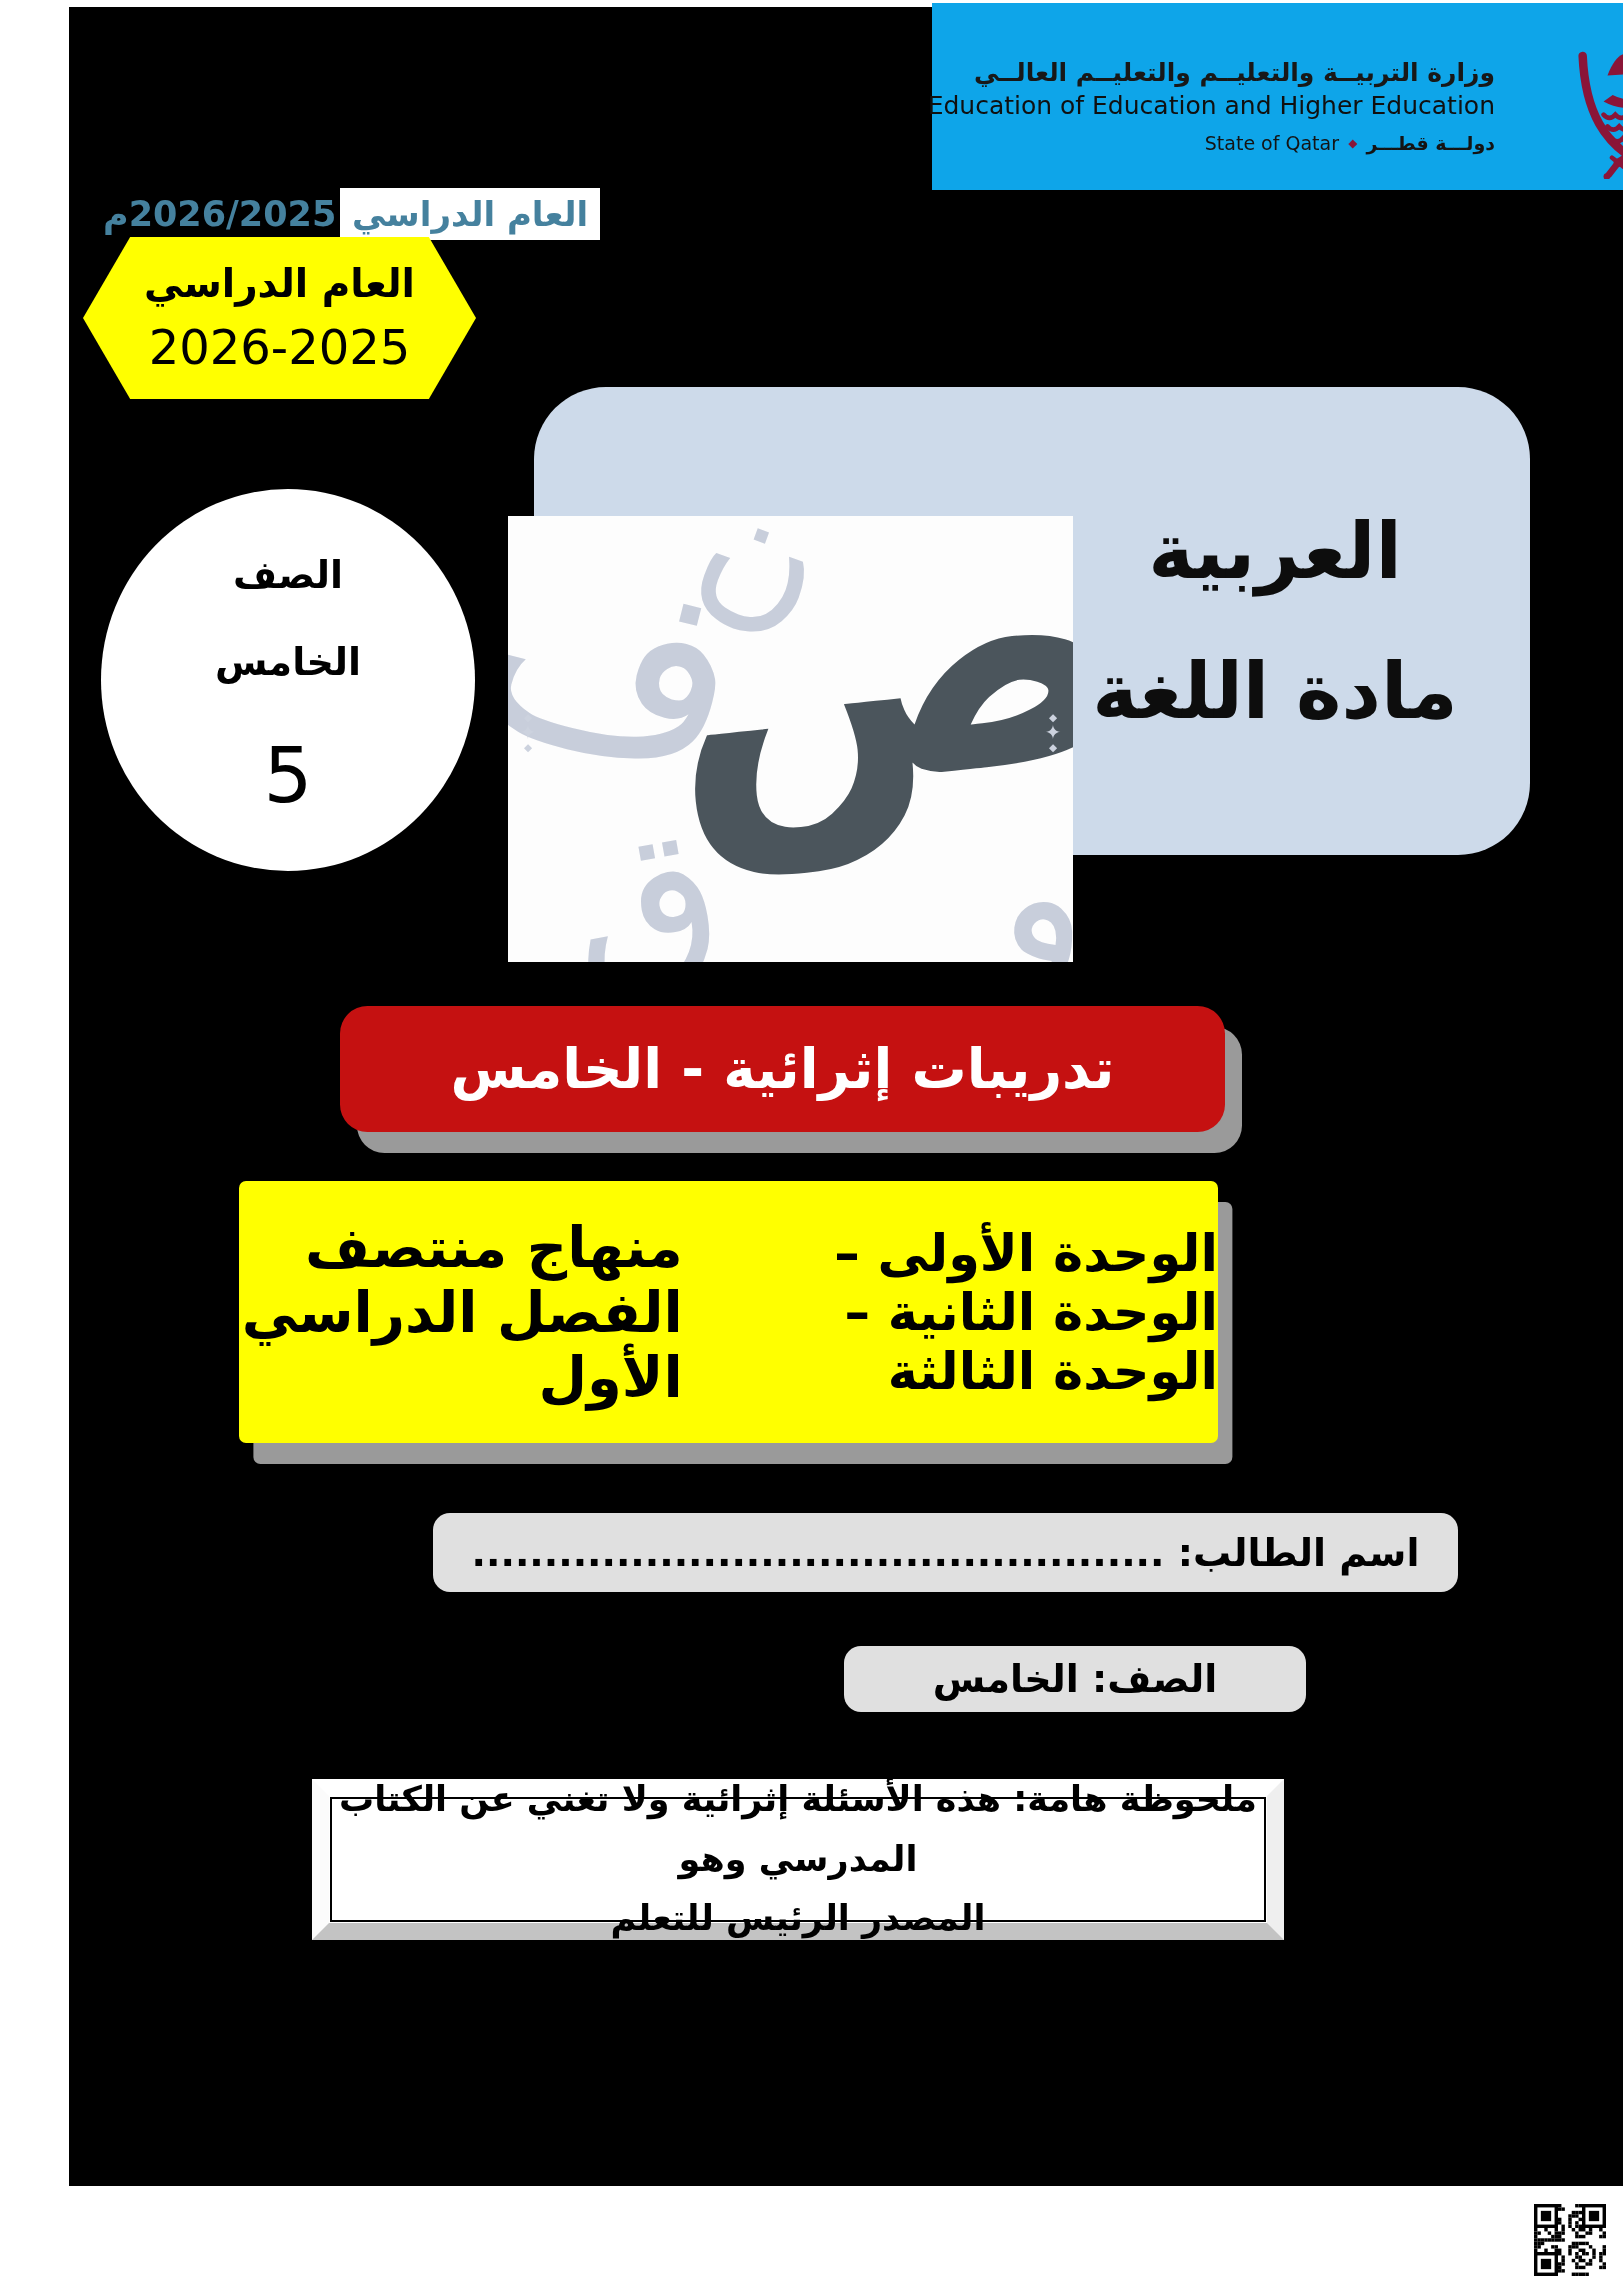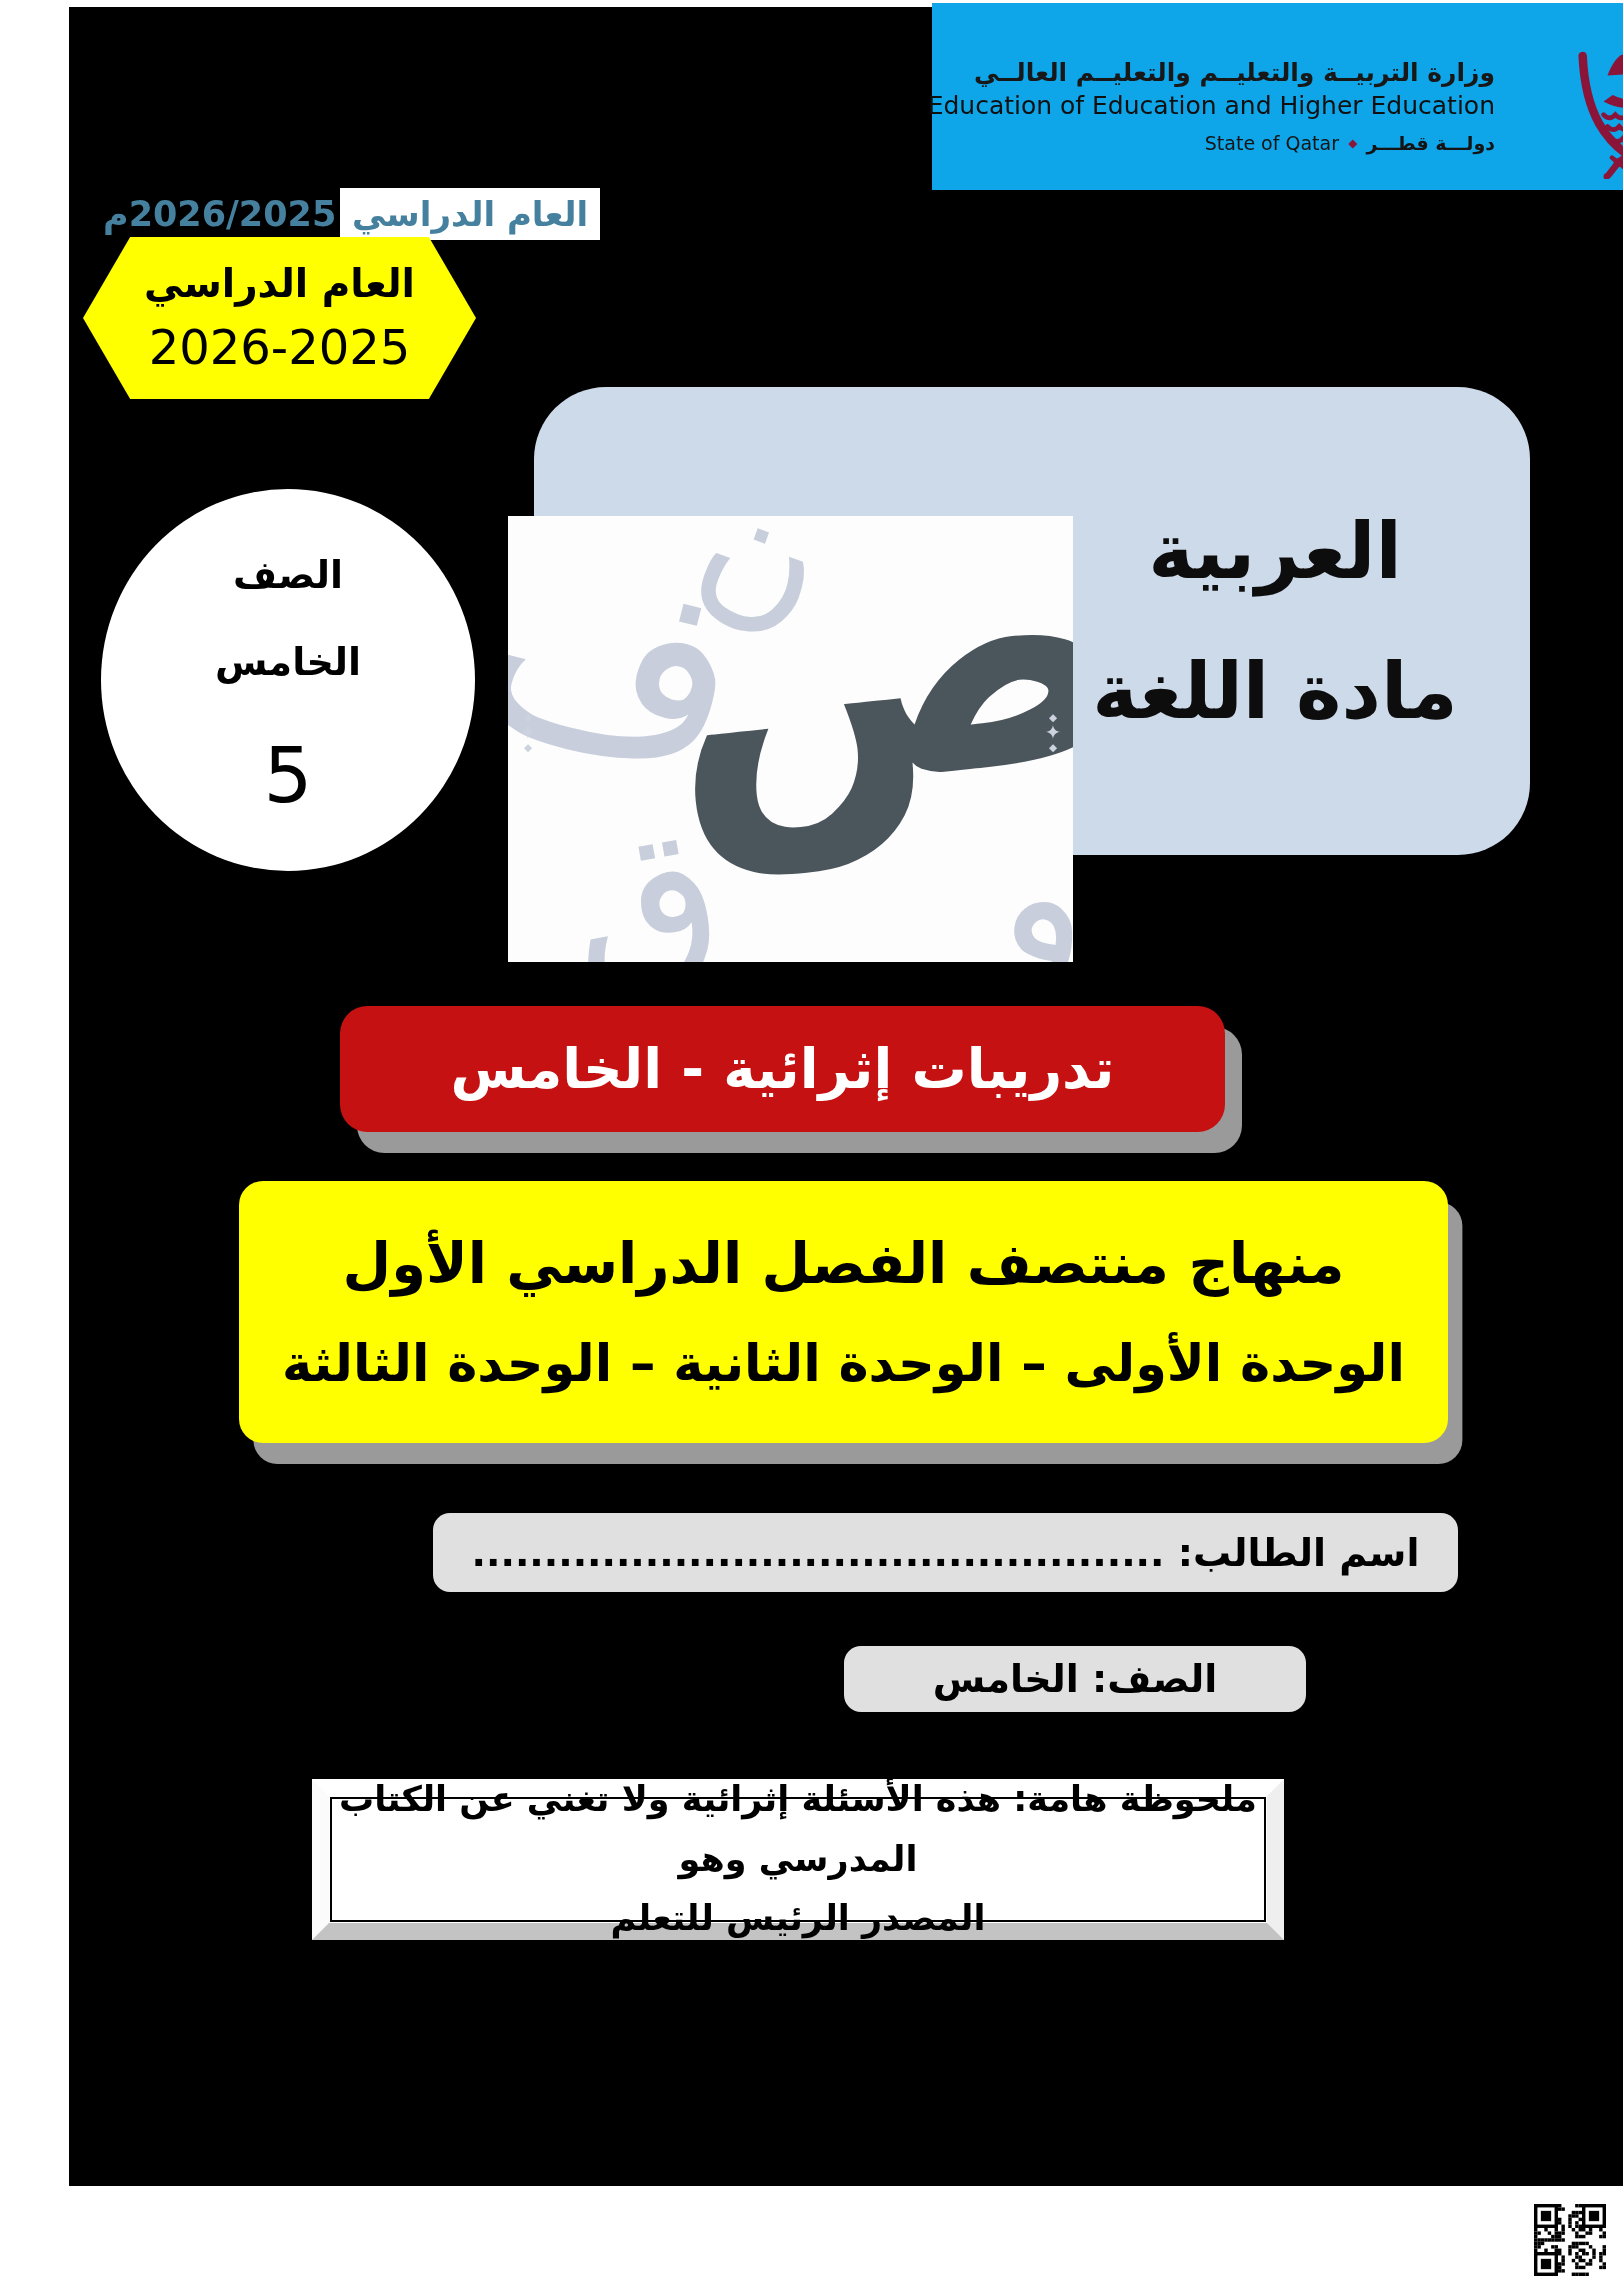--- a/index.html
+++ b/index.html
@@ -58,23 +58,23 @@
   .ornament i{font-style:normal;font-size:10.5px;} .ornament b{font-weight:normal;font-size:19.6px;}
   .orn-l{left:11.8px;top:196px;} .orn-r{right:11.8px;top:196px;}
 
   
   .red-banner{position:absolute;left:340px;top:1006px;width:885px;height:126px;background:var(--red,#C51111);
               border-radius:27.5px;box-shadow:17px 21px 0 var(--shadow,#9A9A9A);
               display:flex;align-items:center;justify-content:center;}
   .red-banner span{color:#ffffff;font-size:55px;font-weight:bold;}
 
   
-  .yellow-banner{position:absolute;left:239px;top:1181px;width:1209px;height:262px;background:var(--yellow,#FFFF00);
-                 border-radius:24px;box-shadow:14.4px 21px 0 var(--shadow,#9A9A9A);
-                 display:flex;flex-direction:column;align-items:center;justify-content:center;gap:38px;}
+  .yellow-banner{position:absolute;left:239px;top:1181px;width:979px;height:262px;background:var(--yellow,#FFFF00);
+                 border-radius:7px;box-shadow:14.4px 21px 0 var(--shadow,#9A9A9A);
+                 display:flex;align-items:center;justify-content:center;gap:38px;}
   .yellow-banner .yb1{font-size:56px;font-weight:bold;color:#000;}
   .yellow-banner .yb2{font-size:51px;font-weight:bold;color:#000;}
 
   
   .student-row{position:absolute;left:433px;top:1513px;width:1025px;height:79px;background:var(--gray-bar,#E0E0E0);
                border-radius:17px;display:flex;align-items:center;justify-content:center;
                padding:0 30px;box-sizing:border-box;}
   .student-row span{font-size:38px;font-weight:bold;color:#000;}
   .class-row{position:absolute;left:844px;top:1646px;width:462px;height:66px;background:var(--gray-bar,#E0E0E0);
              border-radius:17px;display:flex;align-items:center;justify-content:center;}

